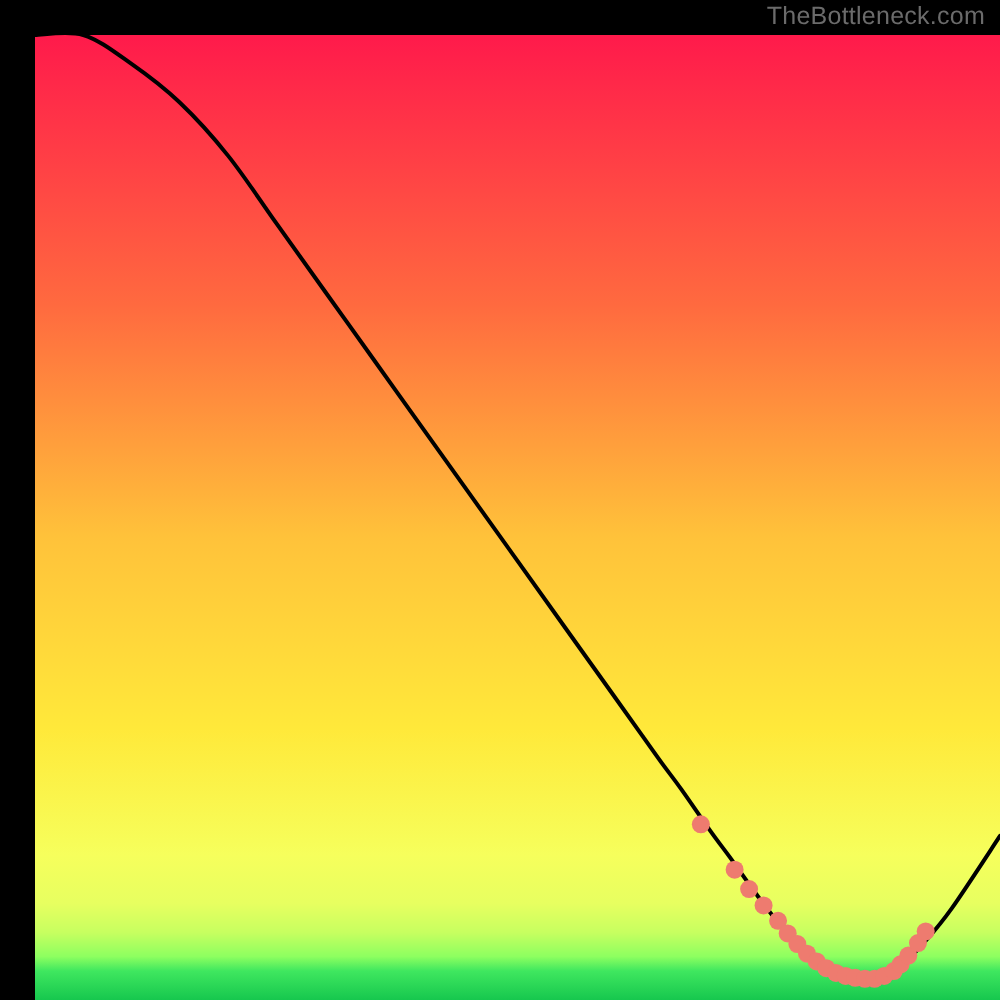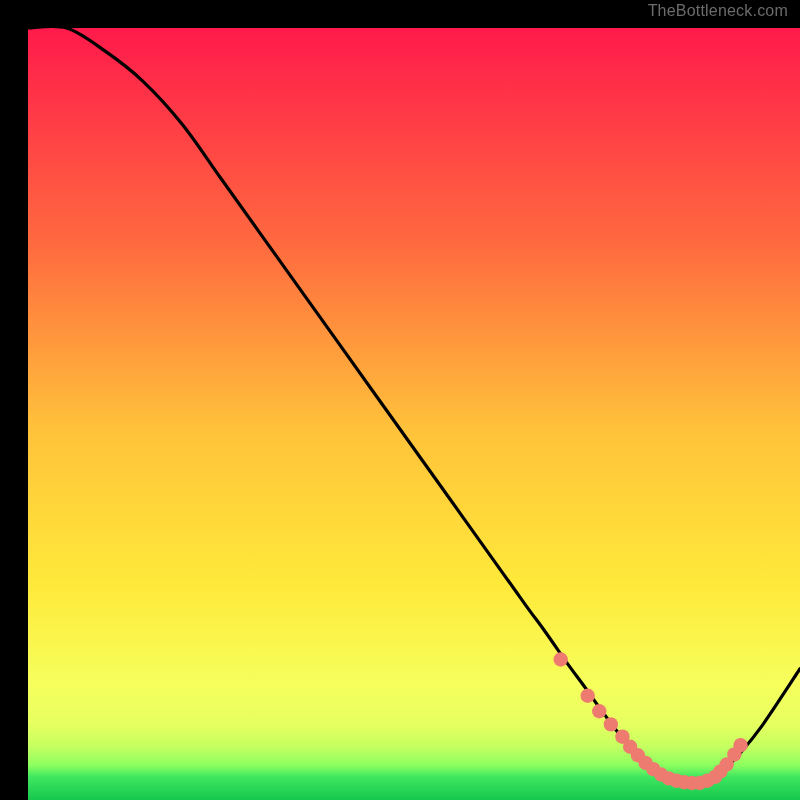--- a/index.html
+++ b/index.html
@@ -24,21 +24,21 @@
     left: 14px;
     top: 14px;
     width: 772px;
     height: 772px;
   }
   .watermark {
     position: absolute;
     top: 2px;
     right: 12px;
     color: #6b6b6b;
-    font-size: 16px;
+    font-size: 20px;
     letter-spacing: 0.2px;
     font-weight: 400;
     font-family: Arial, sans-serif;
   }
 </style>
 </head>
 <body>
 
 <div class="frame">
   <svg class="plot" width="772" height="772" viewBox="0 0 772 772">

